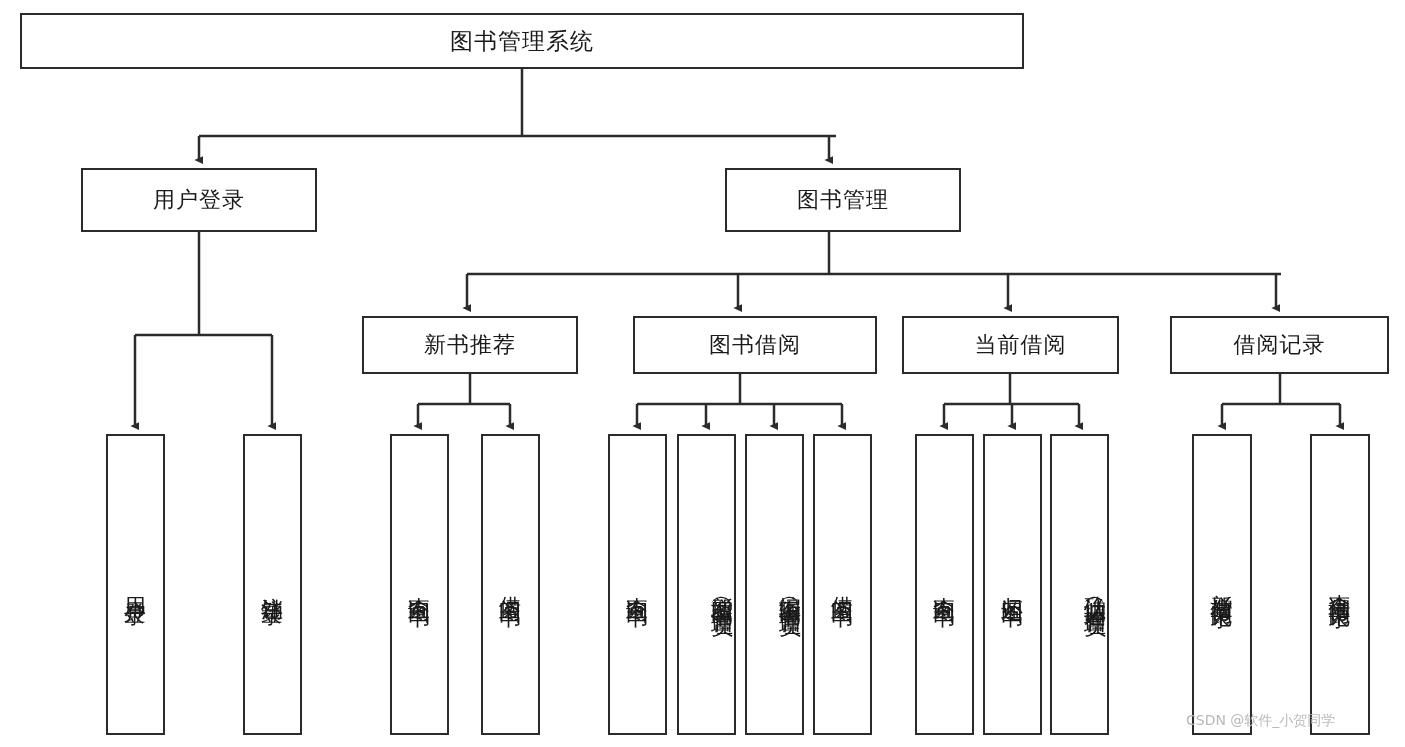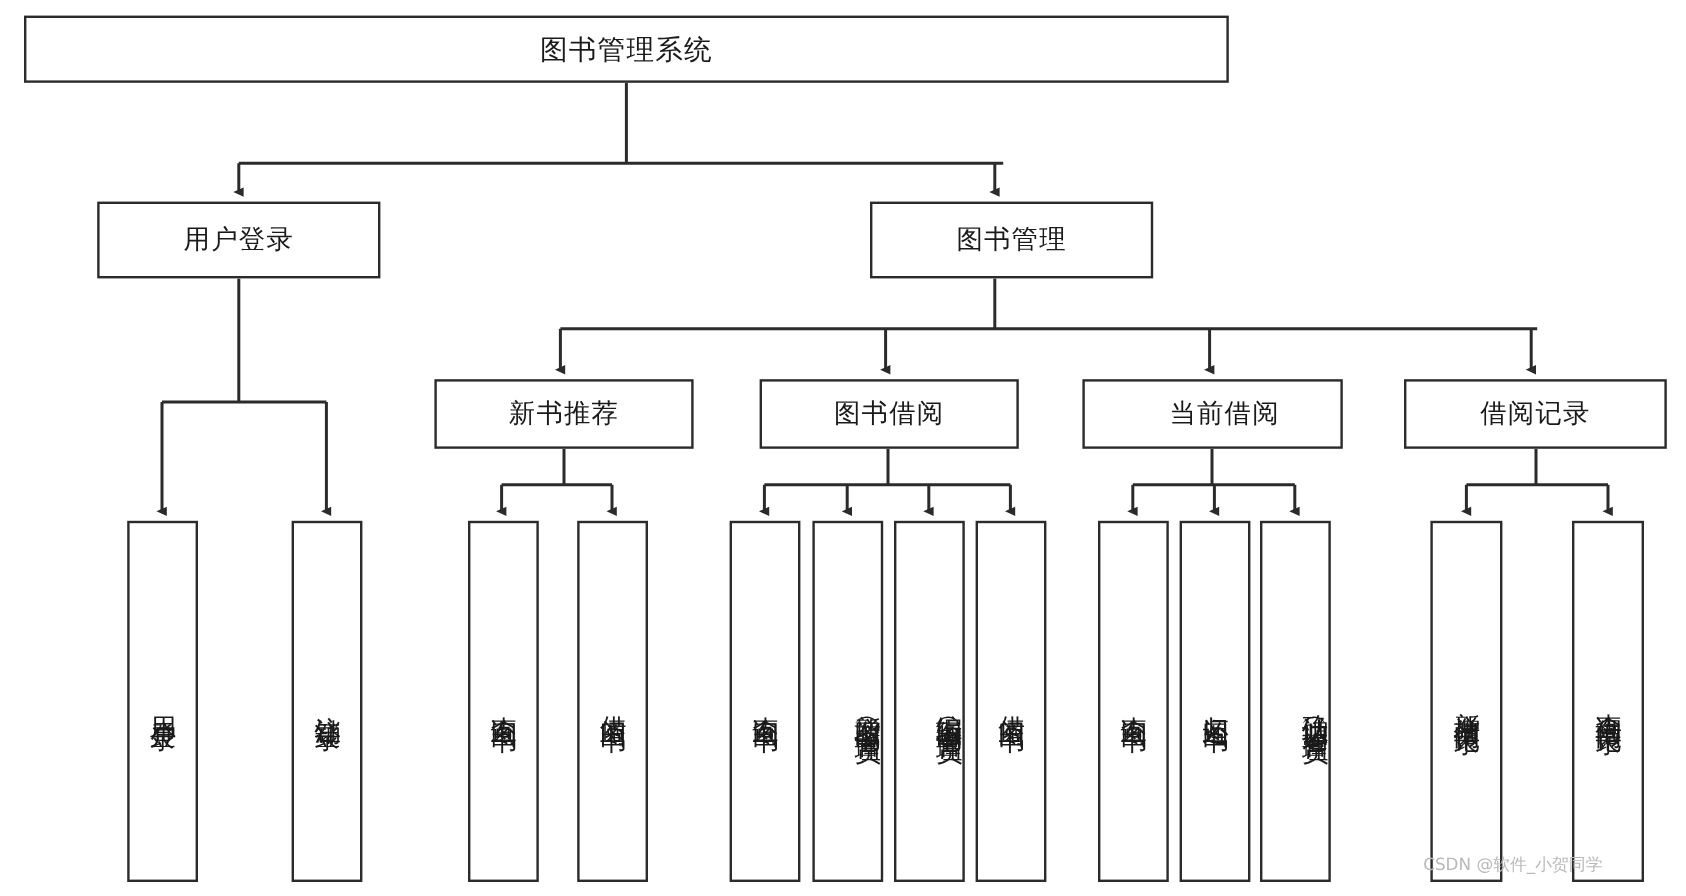--- a/index.html
+++ b/index.html
@@ -120,21 +120,21 @@
       <path d="M1340,404 L1340,426" marker-end="url(#arrow)"></path>
     </g>
   </svg>
 
   <div class="node h title" style="left:20px;top:13px;width:1004px;height:56px;">图书管理系统</div>
 
   <div class="node h" style="left:81px;top:168px;width:236px;height:64px;">用户登录</div>
   <div class="node h" style="left:725px;top:168px;width:236px;height:64px;">图书管理</div>
 
   <div class="node h" style="left:362px;top:316px;width:216px;height:58px;">新书推荐</div>
-  <div class="node h" style="left:633px;top:316px;width:216px;height:58px;">图书借阅</div>
+  <div class="node h" style="left:633px;top:316px;width:244px;height:58px;">图书借阅</div>
   <div class="node h" style="left:902px;top:316px;width:217px;height:58px;padding-left:20px;">当前借阅</div>
   <div class="node h" style="left:1170px;top:316px;width:219px;height:58px;">借阅记录</div>
 
   <div class="node v mid" style="left:106px;top:434px;width:59px;height:301px;">用户登录</div>
   <div class="node v mid" style="left:243px;top:434px;width:59px;height:301px;">注销登录</div>
 
   <div class="node v mid" style="left:390px;top:434px;width:59px;height:301px;">查询图书</div>
   <div class="node v mid" style="left:481px;top:434px;width:59px;height:301px;">借阅图书</div>
 
   <div class="node v mid" style="left:608px;top:434px;width:59px;height:301px;">查询图书</div>

